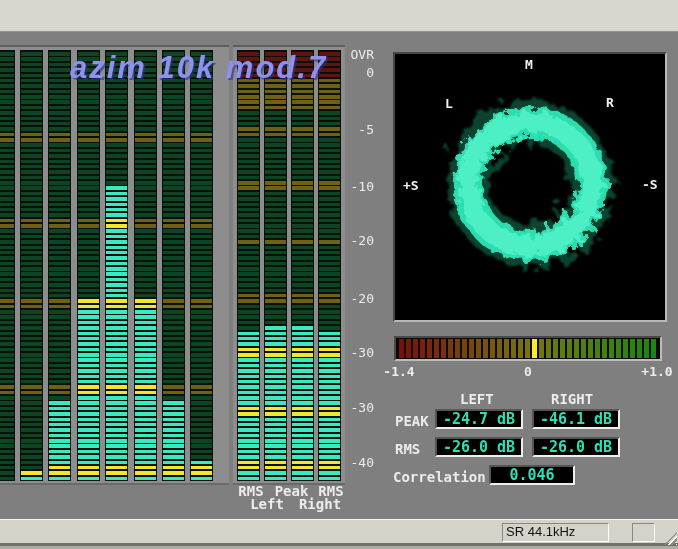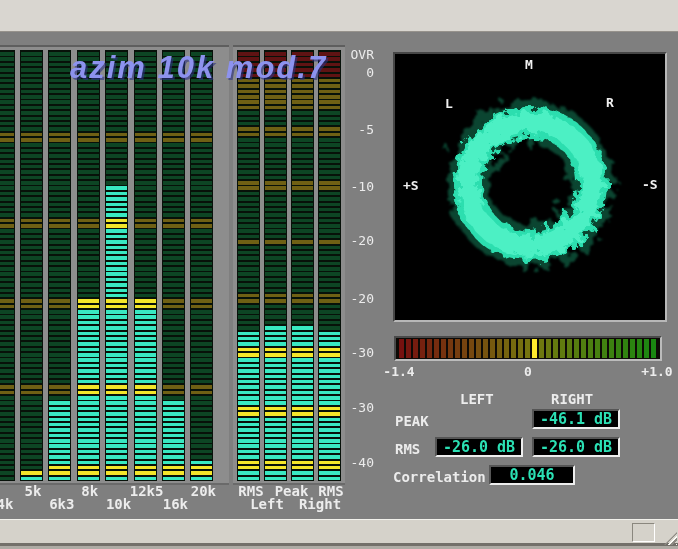--- a/index.html
+++ b/index.html
@@ -1040,30 +1040,20 @@
       <div class="tick" style="top: 2px;">OVR</div>
       <div class="tick" style="top: 20px;">0</div>
       <div class="tick" style="top: 77px;">-5</div>
       <div class="tick" style="top: 134px;">-10</div>
       <div class="tick" style="top: 188px;">-20</div>
       <div class="tick" style="top: 246px;">-20</div>
       <div class="tick" style="top: 300px;">-30</div>
       <div class="tick" style="top: 355px;">-30</div>
       <div class="tick" style="top: 410px;">-40</div>
     </div>
-  <div id="freq-labels" class="abs" style="left:0;top:482px;width:232px;height:30px;">
-      <div class="wlab" style="left: 33px; top: 1px;">5k</div>
-      <div class="wlab" style="left: 89.8px; top: 1px;">8k</div>
-      <div class="wlab" style="left: 146.6px; top: 1px;">12k5</div>
-      <div class="wlab" style="left: 203.4px; top: 1px;">20k</div>
-      <div class="wlab" style="left: 5px; top: 14px;">4k</div>
-      <div class="wlab" style="left: 61.8px; top: 14px;">6k3</div>
-      <div class="wlab" style="left: 118.6px; top: 14px;">10k</div>
-      <div class="wlab" style="left: 175.4px; top: 14px;">16k</div>
-    </div>
   <div id="mid-labels" class="abs" style="left:233px;top:482px;width:114px;height:30px;">
       <div class="wlab" style="left: 18px; top: 1px;">RMS</div>
       <div class="wlab" style="left: 58.5px; top: 1px;">Peak</div>
       <div class="wlab" style="left: 98px; top: 1px;">RMS</div>
       <div class="wlab" style="left: 34px; top: 14px;">Left</div>
       <div class="wlab" style="left: 87px; top: 14px;">Right</div>
     </div>
 
   <div id="gonio" class="abs">
     <svg width="270" height="266">
@@ -1129,27 +1119,29 @@
       <div class="seg" style="left: 255px; top: 1px; width: 5px; height: 19px; background: rgb(26, 135, 17);"></div>
     </div>
   <span class="ctick" style="left:399px;">-1.4</span>
   <span class="ctick" style="left:528px;">0</span>
   <span class="ctick" style="left:657px;">+1.0</span>
 
   <span class="rlabel" style="left:460px;top:391px;">LEFT</span>
   <span class="rlabel" style="left:551px;top:391px;">RIGHT</span>
 
   <span class="rlabel" style="left:395px;top:413px;">PEAK</span>
+  <div class="val" style="left:435px;top:409px;width:84px;height:16px;">-24.7 dB</div>
   <div class="val" style="left:532px;top:409px;width:84px;height:16px;">-46.1 dB</div>
 
   <span class="rlabel" style="left:395px;top:441px;">RMS</span>
   <div class="val" style="left:435px;top:437px;width:84px;height:16px;">-26.0 dB</div>
   <div class="val" style="left:532px;top:437px;width:84px;height:16px;">-26.0 dB</div>
 
   <span class="rlabel" style="left:393px;top:469px;">Correlation</span>
   <div class="val" style="left:489px;top:465px;width:82px;height:16px;">0.046</div>
 
   <div id="statusbar" class="abs">
+    <div id="sr-field" class="abs">SR 44.1kHz</div>
     <div id="status-box" class="abs"></div>
     <div id="resize-grip" class="abs"></div>
   </div>
 
 </div>
 
 </body></html>

